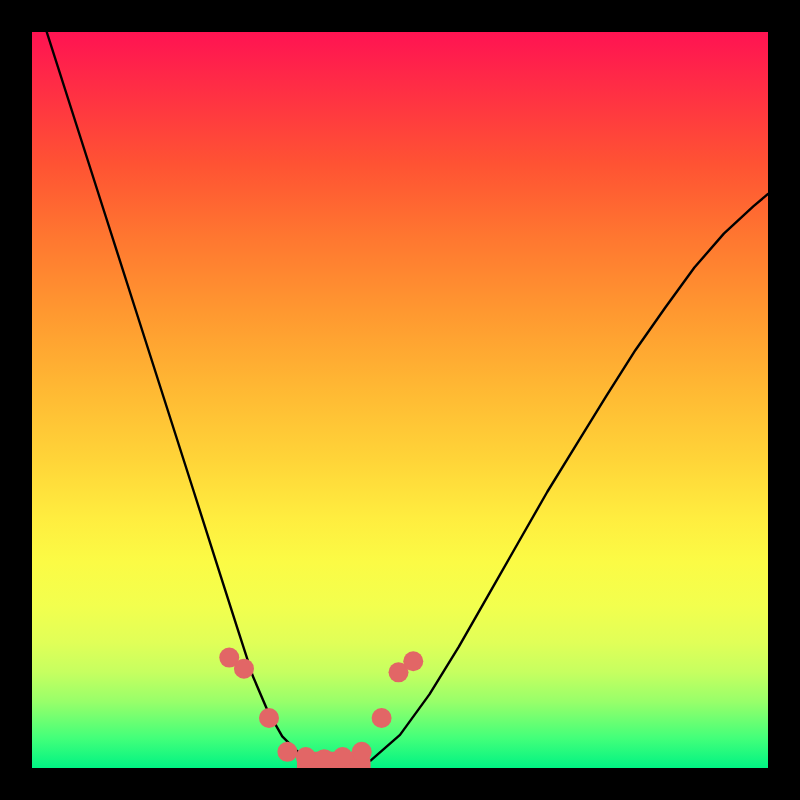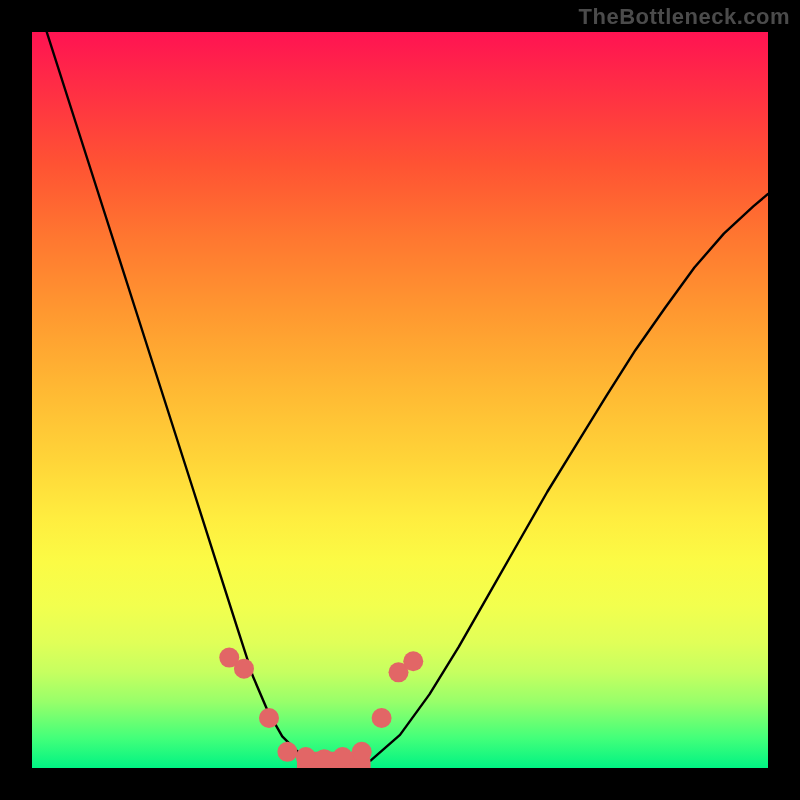--- a/index.html
+++ b/index.html
@@ -76,21 +76,20 @@
   }
   .bottom-fill {
     fill: #e26666;
     stroke: none;
   }
 </style>
 </head>
 <body>
 
 <div class="frame">
-  <div class="watermark">TheBottleneck.com</div>
   <div class="plot-area"></div>
   <svg class="curve-layer" viewBox="0 0 736 736" preserveAspectRatio="none">
     <path id="curve-path" class="curve-path" d="M14.72 0.00 L44.16 92.00 L73.60 184.00 L103.04 276.00 L132.48 368.00 L161.92 460.00 L187.68 540.96 L205.34 596.16 L220.80 644.00 L235.52 678.59 L250.24 704.35 L264.96 719.07 L279.68 728.64 L294.40 732.32 L316.48 732.32 L338.56 728.64 L368.00 702.88 L397.44 662.40 L426.88 614.56 L456.32 563.04 L485.76 511.52 L515.20 460.00 L544.64 412.16 L574.08 364.32 L603.52 317.95 L632.96 276.00 L662.40 235.52 L691.84 201.66 L721.28 174.43 L736.00 161.92"></path>
     <path id="bottom-fill" class="bottom-fill" d="M265.0 736 L265.0 731.8 Q265.0 719.8 277.0 719.8 L326.6 719.8 Q338.6 719.8 338.6 731.8 L338.6 736 Z"></path>
     <g id="dots-group">
         <circle class="dot" cx="197.25" cy="625.60" r="10" fill="#e26666"></circle>
         <circle class="dot" cx="211.97" cy="636.64" r="10" fill="#e26666"></circle>
         <circle class="dot" cx="236.99" cy="685.95" r="10" fill="#e26666"></circle>
         <circle class="dot" cx="255.39" cy="719.81" r="10" fill="#e26666"></circle>
         <circle class="dot" cx="273.79" cy="724.96" r="10" fill="#e26666"></circle>

